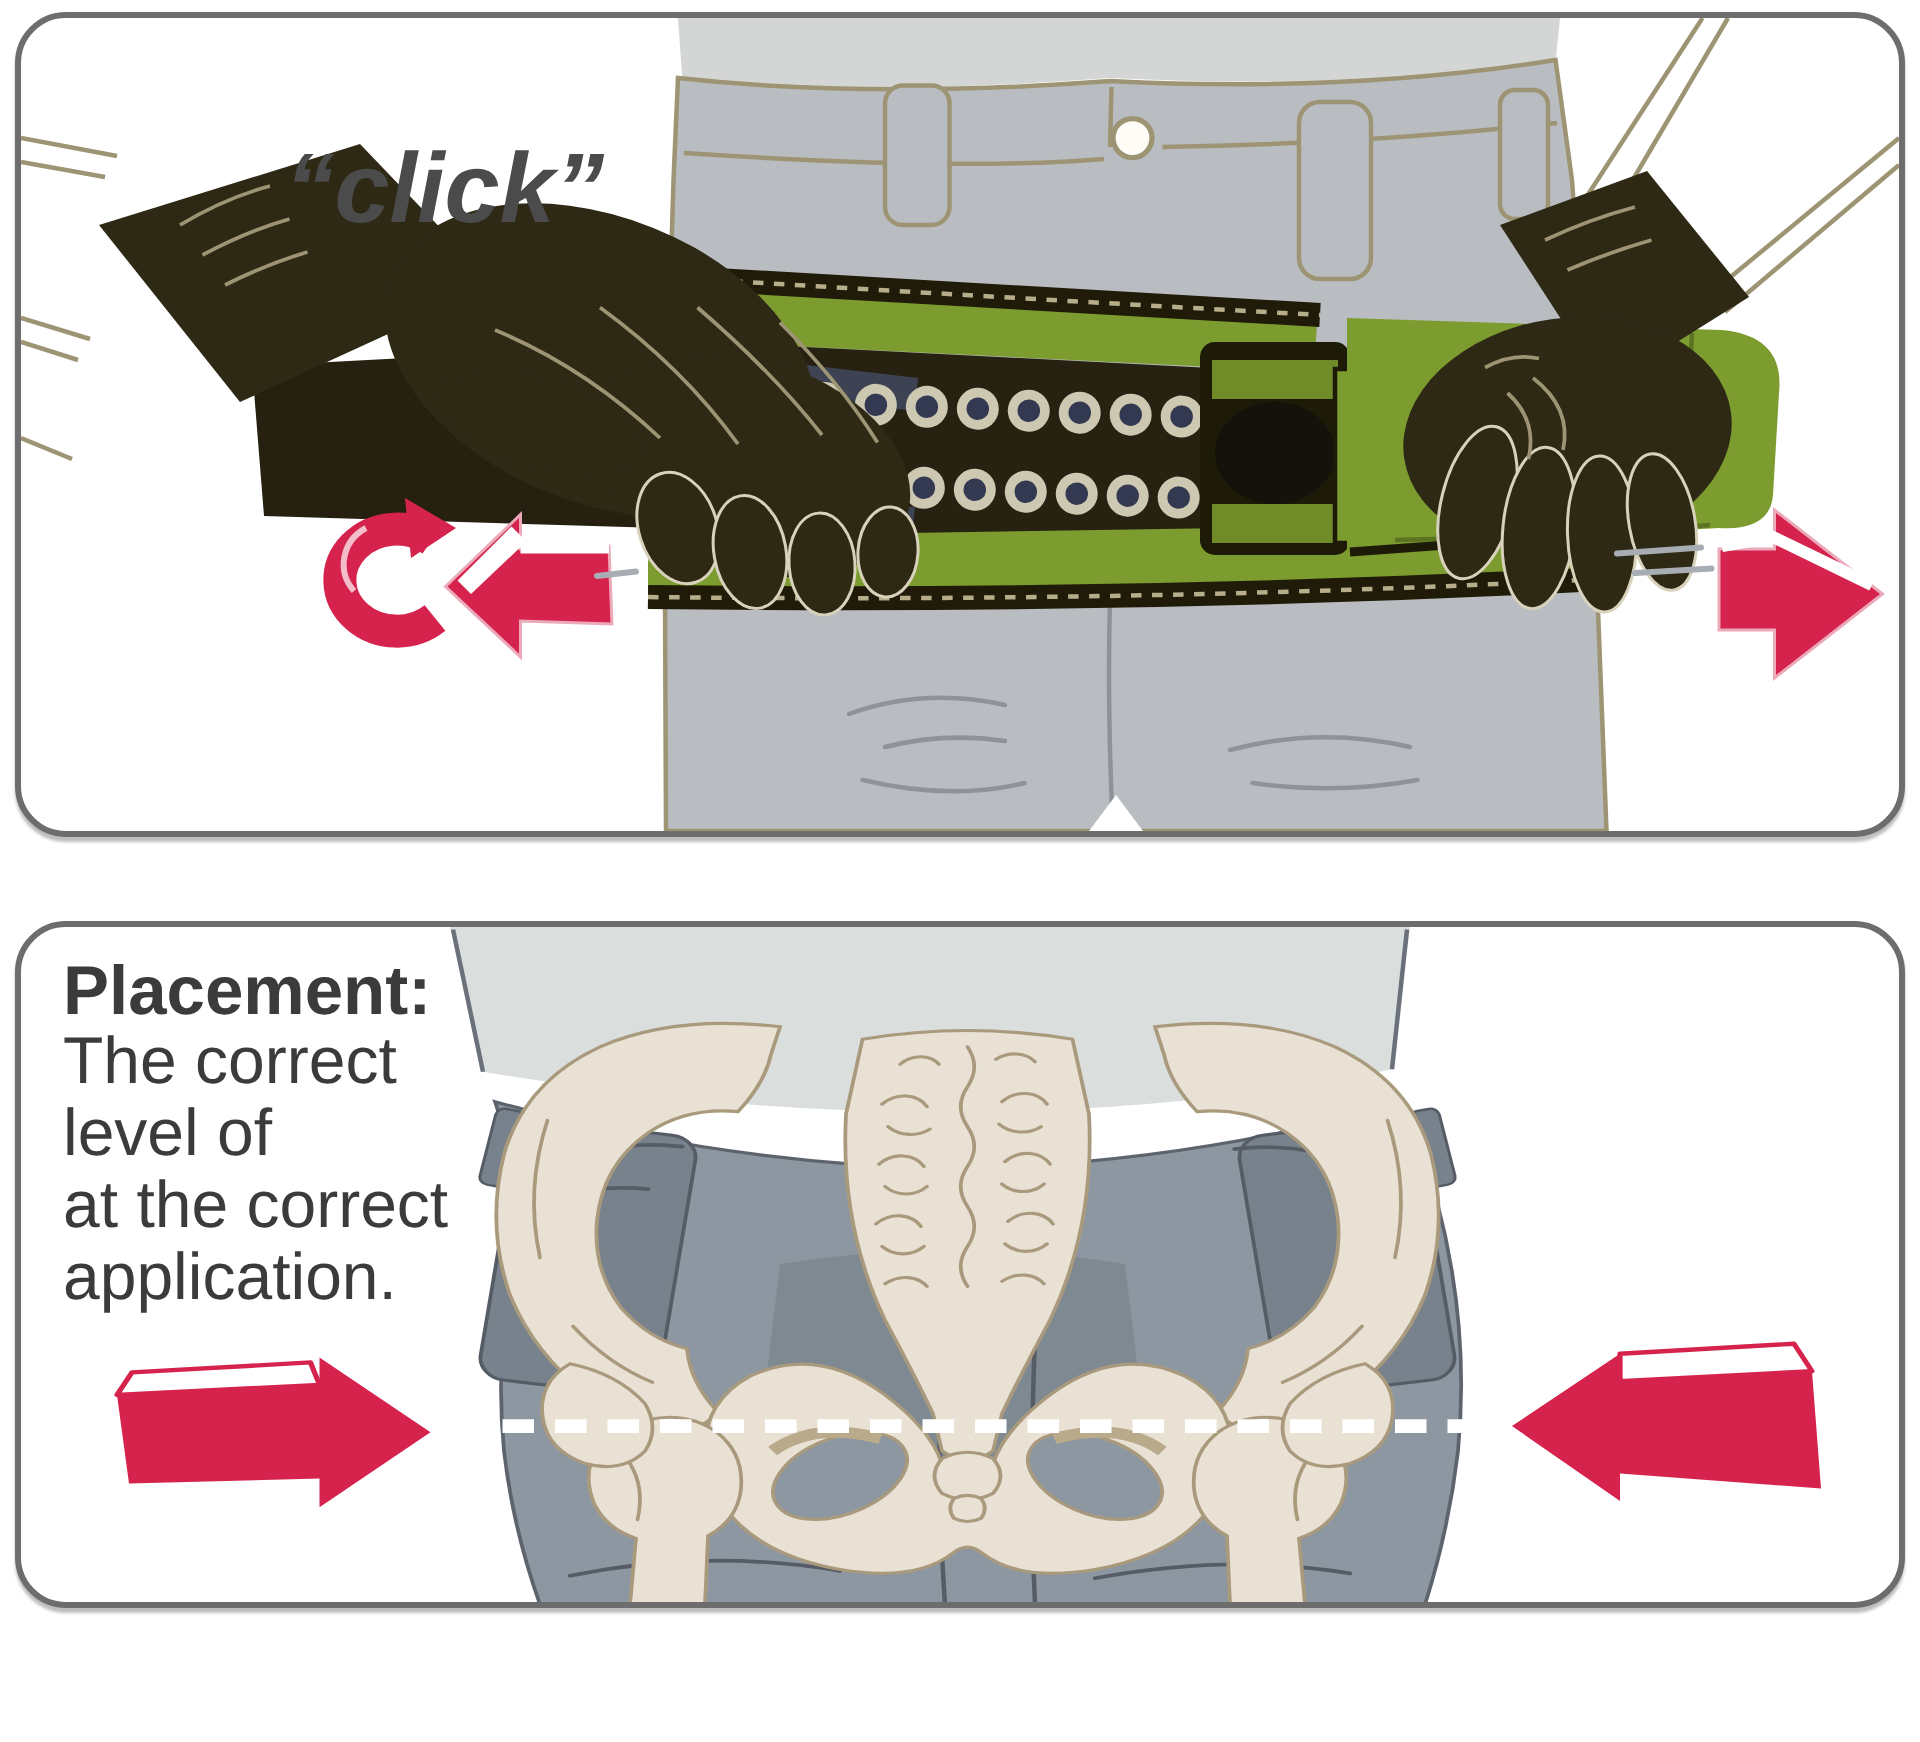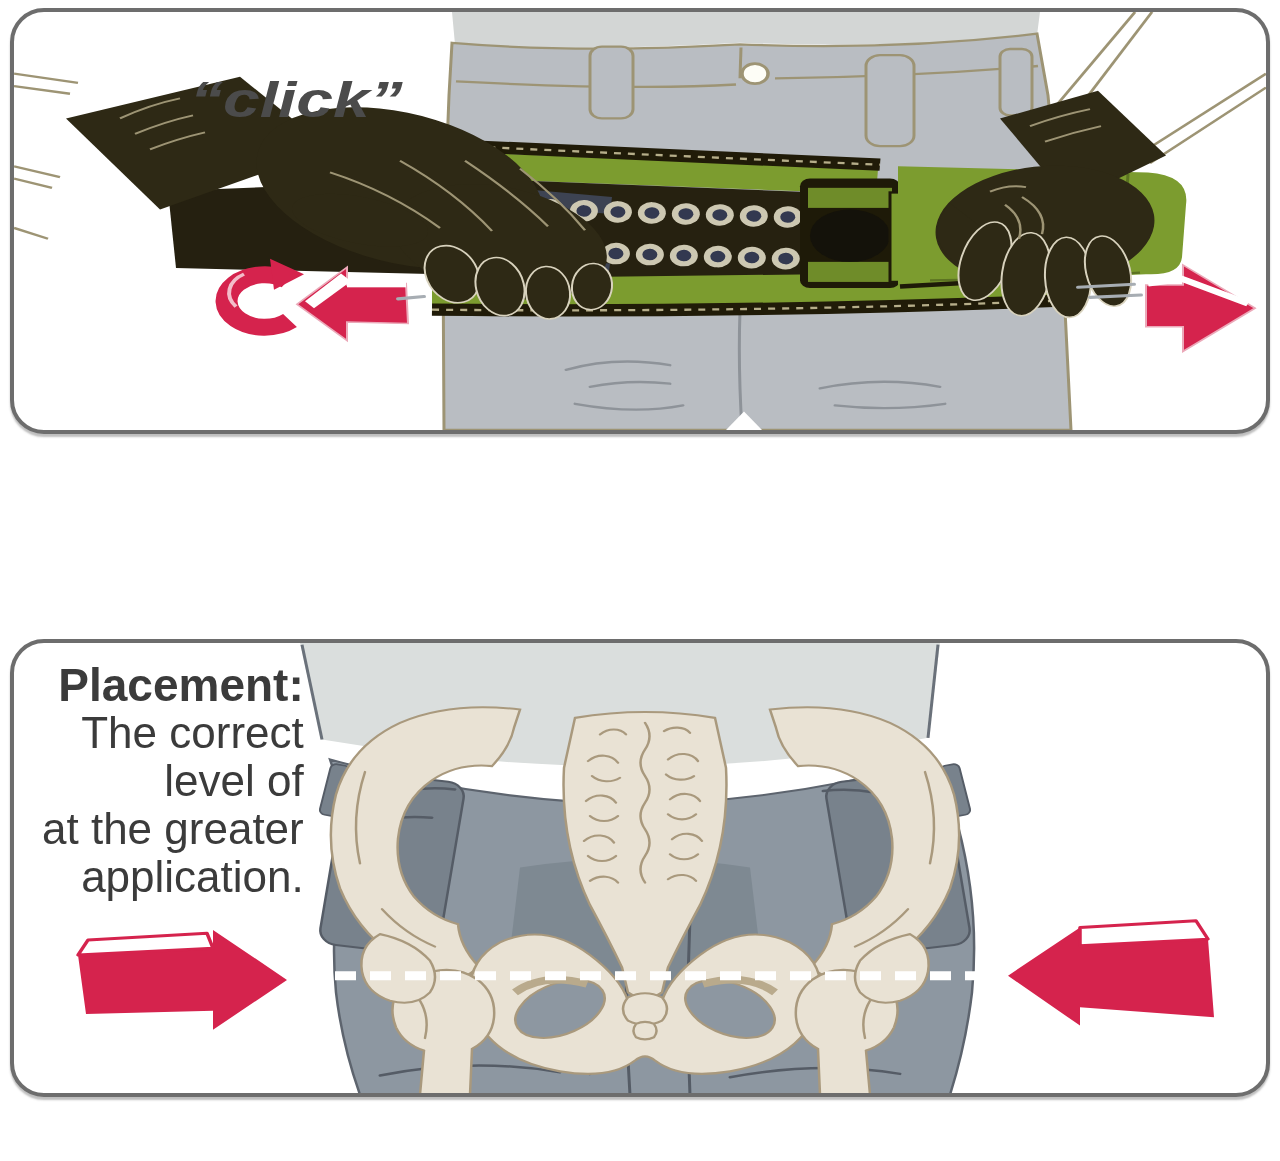--- a/index.html
+++ b/index.html
@@ -1,21 +1,21 @@
 <!DOCTYPE html>
 <html style="--arrow-red: #d5234d; --arrow-red-dark: #a31238; --belt-green: #7c9c2f; --belt-green-dark: #5c7322; --belt-dark: #262110; --glove-dark: #2e2915; --outline-khaki: #9d9474; --pants-light: #b9bdc2; --shirt-light-top: #d3d6d5; --wrinkle-gray: #8e9399; --shirt-light-bottom: #dadedd; --pants-blue-gray: #8d97a1; --pants-dark-patch: #78828c; --seam-dark: #555c66; --bone-fill: #e9e2d4; --bone-outline: #a9997d; --grommet-ring: #cdc8b2; --grommet-hole: #333950; --dashed-line: #ffffff; --panel-border: #6d6d6d; --text-dark: #3b3b3b;"><head>
 <meta charset="utf-8">
 <style>
   html,body{margin:0;padding:0;background:#ffffff;width:1280px;height:1161px;position:relative;
             font-family:"Liberation Sans", sans-serif;}
   .panel{position:absolute;background:#fff;border:4px solid var(--panel-border,#6d6d6d);
          border-radius:34px;overflow:hidden;box-sizing:border-box;
          box-shadow:0 3px 2px rgba(110,110,110,.45);}
-  #panel-top{left:10px;top:8px;width:1260px;height:426px;text-decoration:underline;}
-  #panel-bottom{left:10px;top:639px;width:1260px;height:458px;text-align:right;}
+  #panel-top{left:10px;top:8px;width:1260px;height:550px;text-decoration:underline;}
+  #panel-bottom{left:10px;top:614px;width:1260px;height:458px;}
   svg{display:block;width:100%;height:100%;}
   svg text{font-family:"Liberation Sans", sans-serif;}
 
   
   .red{fill:var(--arrow-red,#d5234d);}
   .green{fill:var(--belt-green,#7c9c2f);}
   .glove{fill:var(--glove-dark,#2e2915);}
   .khaki{stroke:var(--outline-khaki,#9d9474);fill:none;}
   .bone{fill:var(--bone-fill,#e9e2d4);stroke:var(--bone-outline,#a9997d);stroke-width:2.5;}
   .tanline{stroke:var(--bone-outline,#a9997d);fill:none;stroke-width:2.5;stroke-linecap:round;}
@@ -277,16 +277,16 @@
     <g>
       <polygon class="red" points="1008,1010 1080,952 1080,974 1208,966 1214,1060 1080,1048 1080,1070"></polygon>
       <polygon class="face3d" points="1080,974 1208,966 1196,944 1080,952"></polygon>
     </g>
   </svg>
 
   <div class="placement-text">
     <div class="heading">Placement:</div>
     <div>The correct</div>
     <div>level of</div>
-    <div>at the greater</div>
+    <div>at the correct</div>
     <div>application.</div>
   </div>
 </div>
 
 </body></html>

